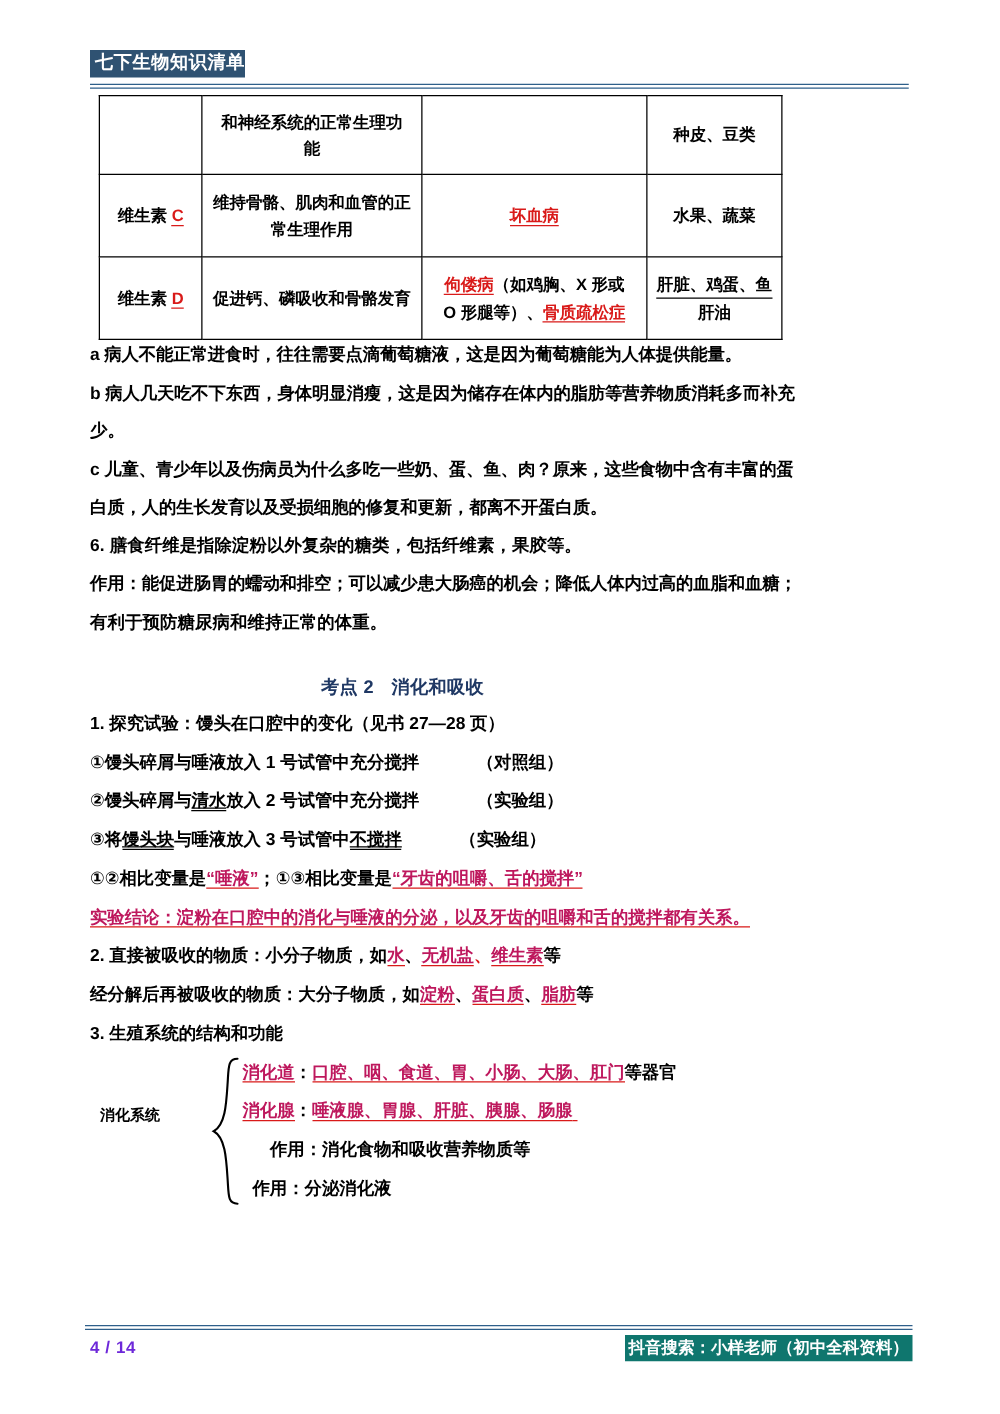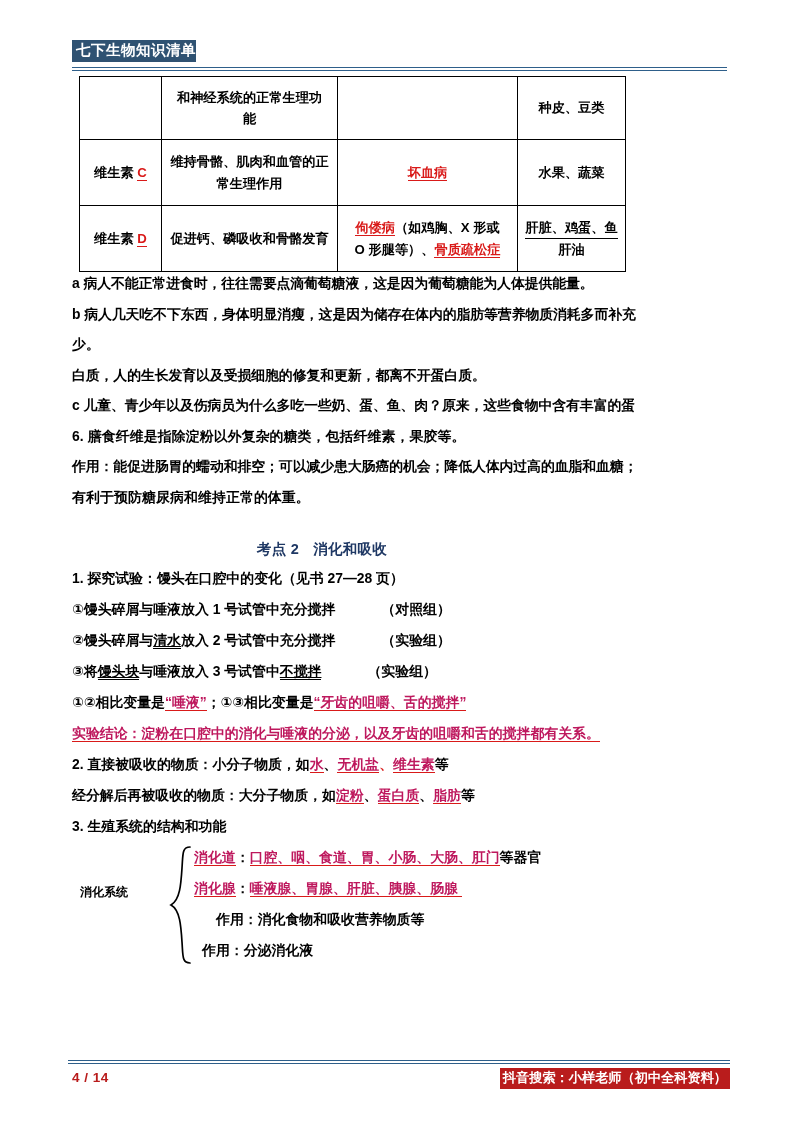--- a/index.html
+++ b/index.html
@@ -186,28 +186,28 @@
     border-top: 1.6px solid #2e5f8a;
     border-bottom: 1.6px solid #2e5f8a;
     box-sizing: border-box;
   }
   .footer-page {
     position: absolute;
     left: 72px;
     top: 1070px;
     font-size: 13.5px;
     font-weight: bold;
-    color: #b91c1c;
+    color: #6d28d9;
     letter-spacing: 0.5px;
   }
   .footer-banner {
     position: absolute;
     right: 70px;
     top: 1068px;
-    background: #b91c1c;
+    background: #0f766e;
     color: #ffffff;
     font-size: 13.2px;
     font-weight: bold;
     padding: 2px 3px 3px 3px;
     white-space: nowrap;
     line-height: 1.2;
   }
 </style>
 </head>
 <body>
@@ -261,22 +261,22 @@
           <div>肝油</div>
         </td>
       </tr>
     </tbody>
   </table>
 
   <div class="body-block">
     <div class="ln tight">a 病人不能正常进食时，往往需要点滴葡萄糖液，这是因为葡萄糖能为人体提供能量。</div>
     <div class="ln tight">b 病人几天吃不下东西，身体明显消瘦，这是因为储存在体内的脂肪等营养物质消耗多而补充</div>
     <div class="ln">少。</div>
+    <div class="ln tight">c 儿童、青少年以及伤病员为什么多吃一些奶、蛋、鱼、肉？原来，这些食物中含有丰富的蛋</div>
     <div class="ln tight">白质，人的生长发育以及受损细胞的修复和更新，都离不开蛋白质。</div>
-    <div class="ln tight">c 儿童、青少年以及伤病员为什么多吃一些奶、蛋、鱼、肉？原来，这些食物中含有丰富的蛋</div>
     <div class="ln">6. 膳食纤维是指除淀粉以外复杂的糖类，包括纤维素，果胶等。</div>
     <div class="ln tight"> 作用：能促进肠胃的蠕动和排空；可以减少患大肠癌的机会；降低人体内过高的血脂和血糖；</div>
     <div class="ln">有利于预防糖尿病和维持正常的体重。</div>
   </div>
 
   <div class="kaodian"><span>考点 2</span><span class="gap"></span><span>消化和吸收</span></div>
 
   <div class="exp-block">
 
     <div class="exp-ln">1. 探究试验：馒头在口腔中的变化（见书 27—28 页）</div>

